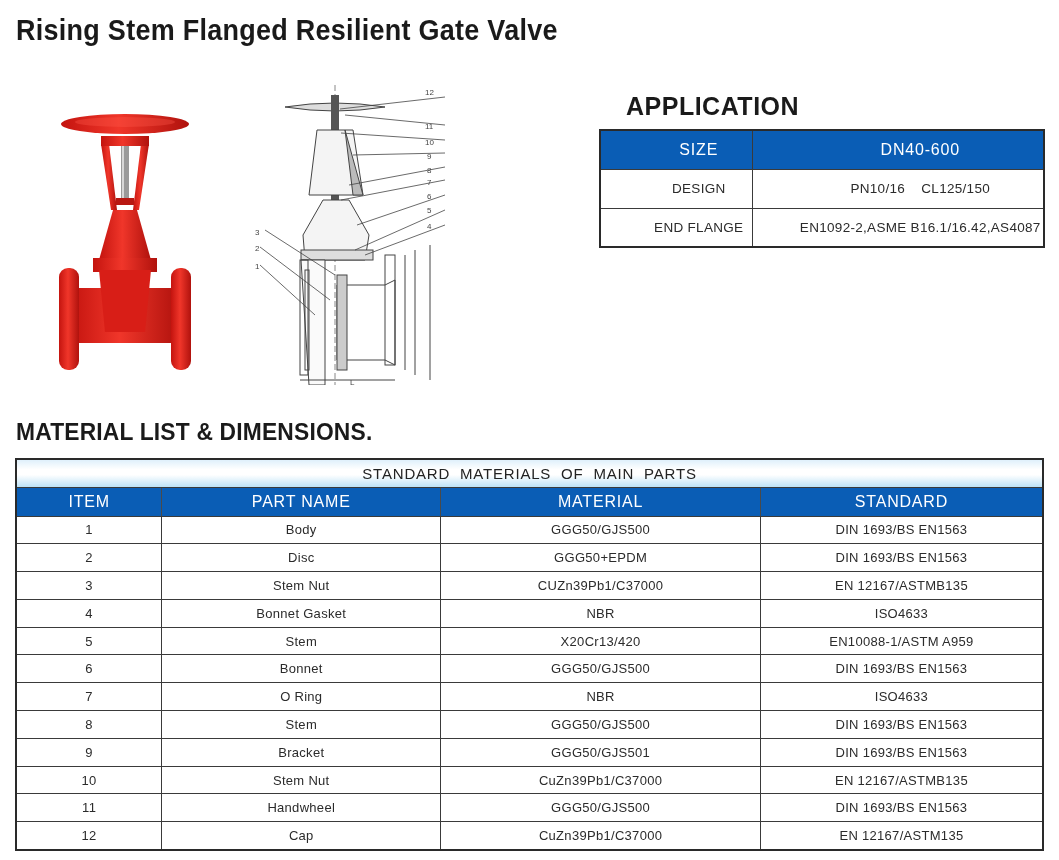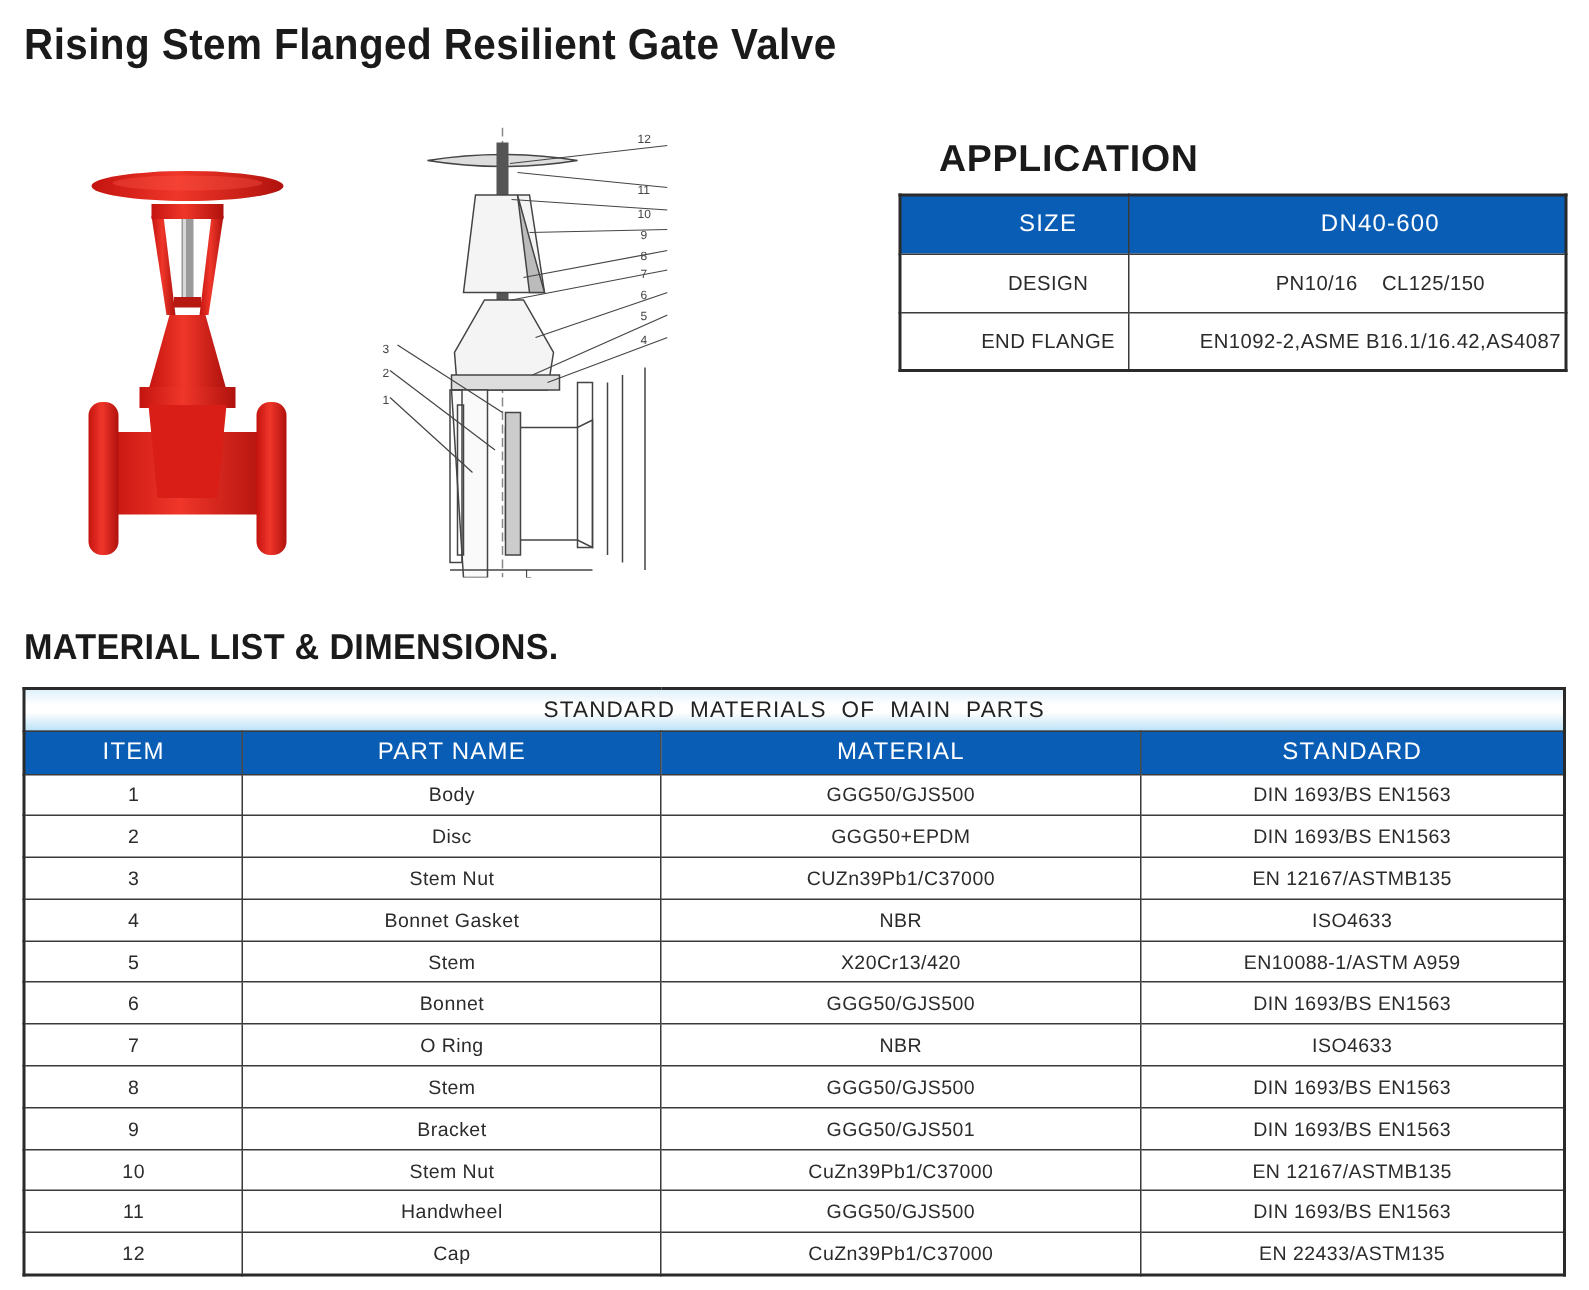--- a/index.html
+++ b/index.html
@@ -242,16 +242,16 @@
   <tr>
     <td>11</td>
     <td>Handwheel</td>
     <td>GGG50/GJS500</td>
     <td>DIN 1693/BS EN1563</td>
   </tr>
   <tr>
     <td>12</td>
     <td>Cap</td>
     <td>CuZn39Pb1/C37000</td>
-    <td>EN 22433/ASTM135</td>
+    <td>EN 12167/ASTM135</td>
   </tr>
 </tbody>
   </table>
 
 </body></html>

